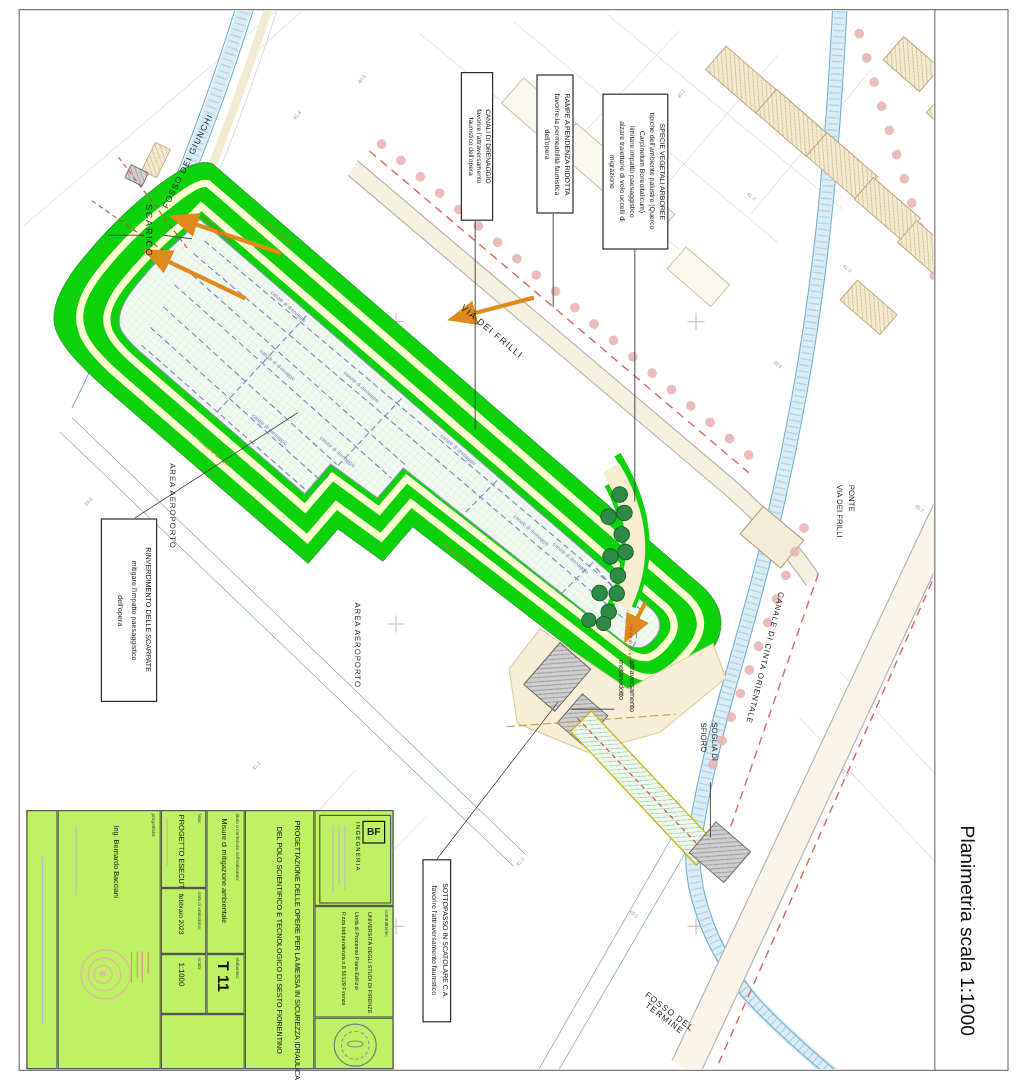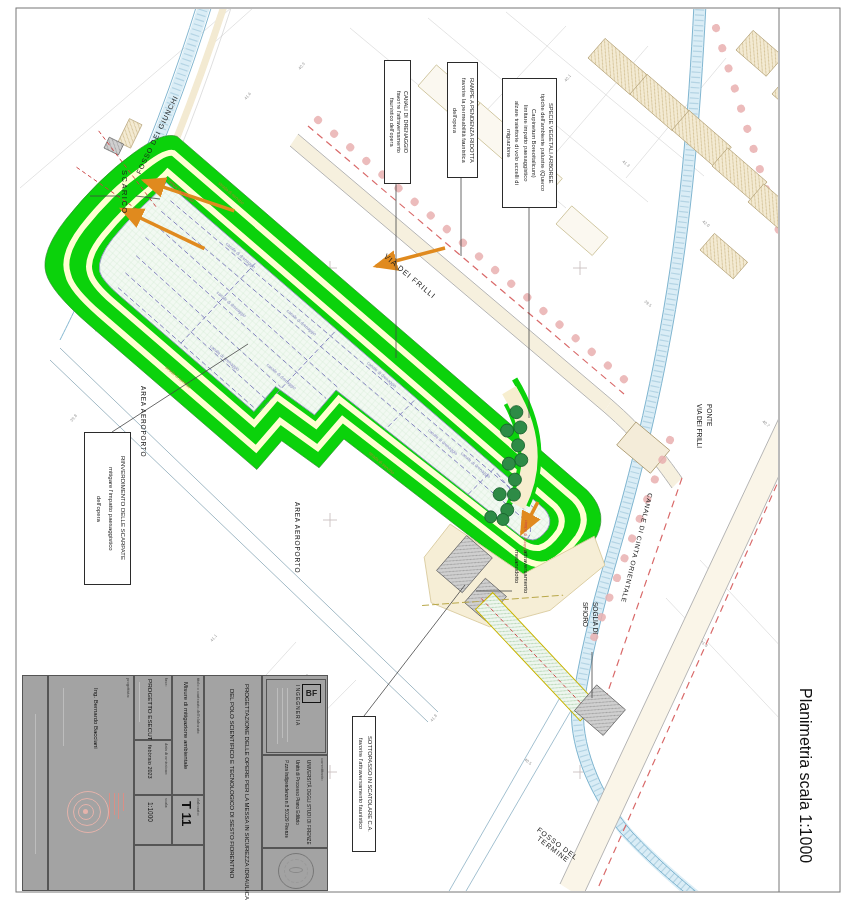--- a/index.html
+++ b/index.html
@@ -4,21 +4,21 @@
 <style>
   html,body{margin:0;padding:0;background:#fff;}
   #page{position:relative;width:855px;height:900px;background:#fff;overflow:hidden;
         font-family:"Liberation Sans",sans-serif;color:#222;}
   .abs{position:absolute;}
   .vtext{writing-mode:vertical-rl;text-orientation:mixed;}
   .callout{position:absolute;background:#fff;border:1px solid #2b2b2b;color:#1c1c1c;
            writing-mode:vertical-rl;text-orientation:mixed;text-align:center;
            padding:2px 1px;box-sizing:border-box;line-height:1.45;}
   .freelabel{position:absolute;color:#1c1c1c;white-space:nowrap;}
-  .tb-cell{position:absolute;border:1px solid #555;box-sizing:border-box;background:#a3a3a3;text-decoration:underline;}
+  .tb-cell{position:absolute;border:1px solid #555;box-sizing:border-box;background:#bef264;text-decoration:underline;}
   .tb-label{position:absolute;top:2px;right:2px;font-size:4px;color:#444;
             writing-mode:vertical-rl;text-orientation:mixed;white-space:nowrap;}
   .tb-val{writing-mode:vertical-rl;text-orientation:mixed;white-space:nowrap;color:#111;}
   .microbar{position:absolute;background:#bdbdbd;}
   .microbar.red{background:#d98f86;}
 </style>
 </head>
 <body>
 <div id="page">
 

